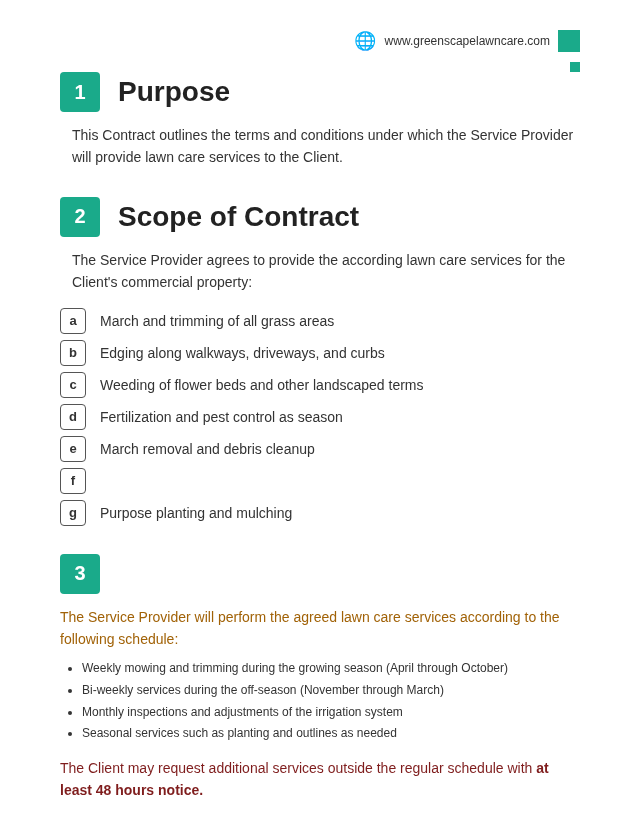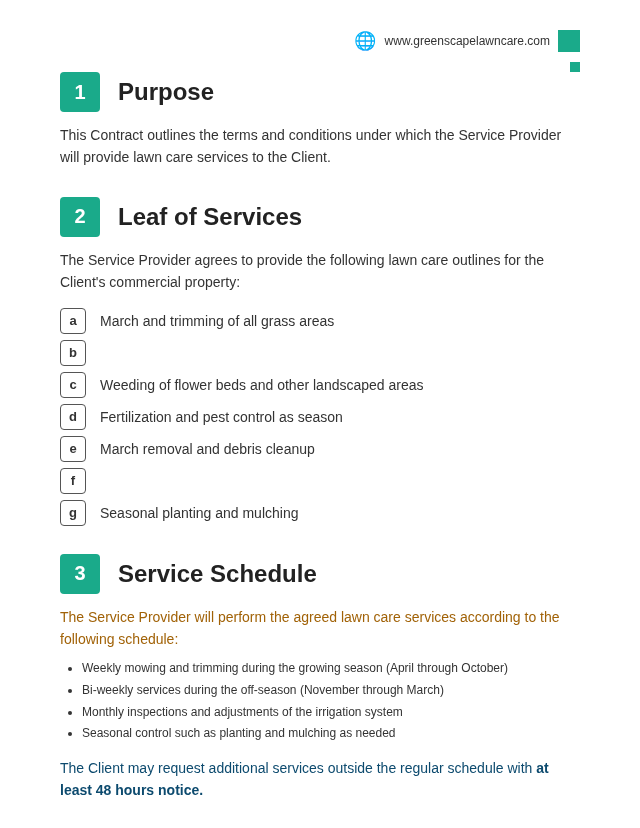--- a/index.html
+++ b/index.html
@@ -62,29 +62,29 @@
       color: #fff;
       font-size: 20px;
       font-weight: bold;
       display: flex;
       align-items: center;
       justify-content: center;
       border-radius: 4px;
       flex-shrink: 0;
     }
     .section-title {
-      font-size: 24px;
+      font-size: 28px;
       font-weight: bold;
       color: #222;
     }
     .section-body {
       font-size: 14px;
       line-height: 1.6;
       color: #333;
-      margin-left: 0;
+      margin-left: 12px;
     }
     
     .service-list {
       margin-top: 14px;
       display: flex;
       flex-direction: column;
       gap: 6px;
     }
     .service-item {
       display: flex;
@@ -116,21 +116,21 @@
     .schedule-list {
       list-style: disc;
       padding-left: 22px;
       font-size: 12px;
       line-height: 1.8;
       color: #333;
     }
     .schedule-note {
       font-size: 14px;
       line-height: 1.6;
-      color: #0c4a6e;
+      color: #7f1d1d;
       margin-top: 12px;
     }
     .schedule-note strong {
       font-weight: bold;
     }
     
     .deco-bottom-left {
       position: absolute;
       bottom: 30px;
       left: 40px;
@@ -160,65 +160,65 @@
     <div class="section-header">
       <div class="section-number">1</div>
       <div class="section-title">Purpose</div>
     </div>
     <div class="section-body">This Contract outlines the terms and conditions under which the Service Provider will provide lawn care services to the Client.</div>
   </div>
 
   <div class="section">
     <div class="section-header">
       <div class="section-number">2</div>
-      <div class="section-title">Leaf of Services</div>
-    </div>
-    <div class="section-body">The Service Provider agrees to provide the following lawn care outlines for the Client's commercial property:</div>
+      <div class="section-title">Scope of Contract</div>
+    </div>
+    <div class="section-body">The Service Provider agrees to provide the according lawn care services for the Client's commercial property:</div>
     <div class="service-list">
 
     <div class="service-item">
           <div class="service-item-badge">a</div>
           <span>March and trimming of all grass areas</span>
         </div>
         <div class="service-item">
           <div class="service-item-badge">b</div>
+          <span>Edging along walkways, driveways, and curbs</span>
         </div>
         <div class="service-item">
           <div class="service-item-badge">c</div>
-          <span>Weeding of flower beds and other landscaped areas</span>
+          <span>Weeding of flower beds and other landscaped terms</span>
         </div>
         <div class="service-item">
           <div class="service-item-badge">d</div>
           <span>Fertilization and pest control as season</span>
         </div>
         <div class="service-item">
           <div class="service-item-badge">e</div>
           <span>March removal and debris cleanup</span>
         </div>
         <div class="service-item">
           <div class="service-item-badge">f</div>
         </div>
         <div class="service-item">
           <div class="service-item-badge">g</div>
-          <span>Seasonal planting and mulching</span>
+          <span>Purpose planting and mulching</span>
         </div>
       </div>
   </div>
 
   <div class="section">
     <div class="section-header">
       <div class="section-number">3</div>
-      <div class="section-title">Service Schedule</div>
     </div>
     <div class="schedule-intro">The Service Provider will perform the agreed lawn care services according to the following schedule:</div>
     <ul class="schedule-list">
     <li>Weekly mowing and trimming during the growing season (April through October)</li>
         <li>Bi-weekly services during the off-season (November through March)</li>
         <li>Monthly inspections and adjustments of the irrigation system</li>
-        <li>Seasonal control such as planting and mulching as needed</li>
+        <li>Seasonal services such as planting and outlines as needed</li>
       </ul>
     <div class="schedule-note">
       <span>The Client may request additional services outside the regular schedule with </span><strong>at least 48 hours notice.</strong>
     </div>
   </div>
 
   <div class="deco-bottom-left">
     <div class="deco-teal-square-bl"></div>
 
   </div>

